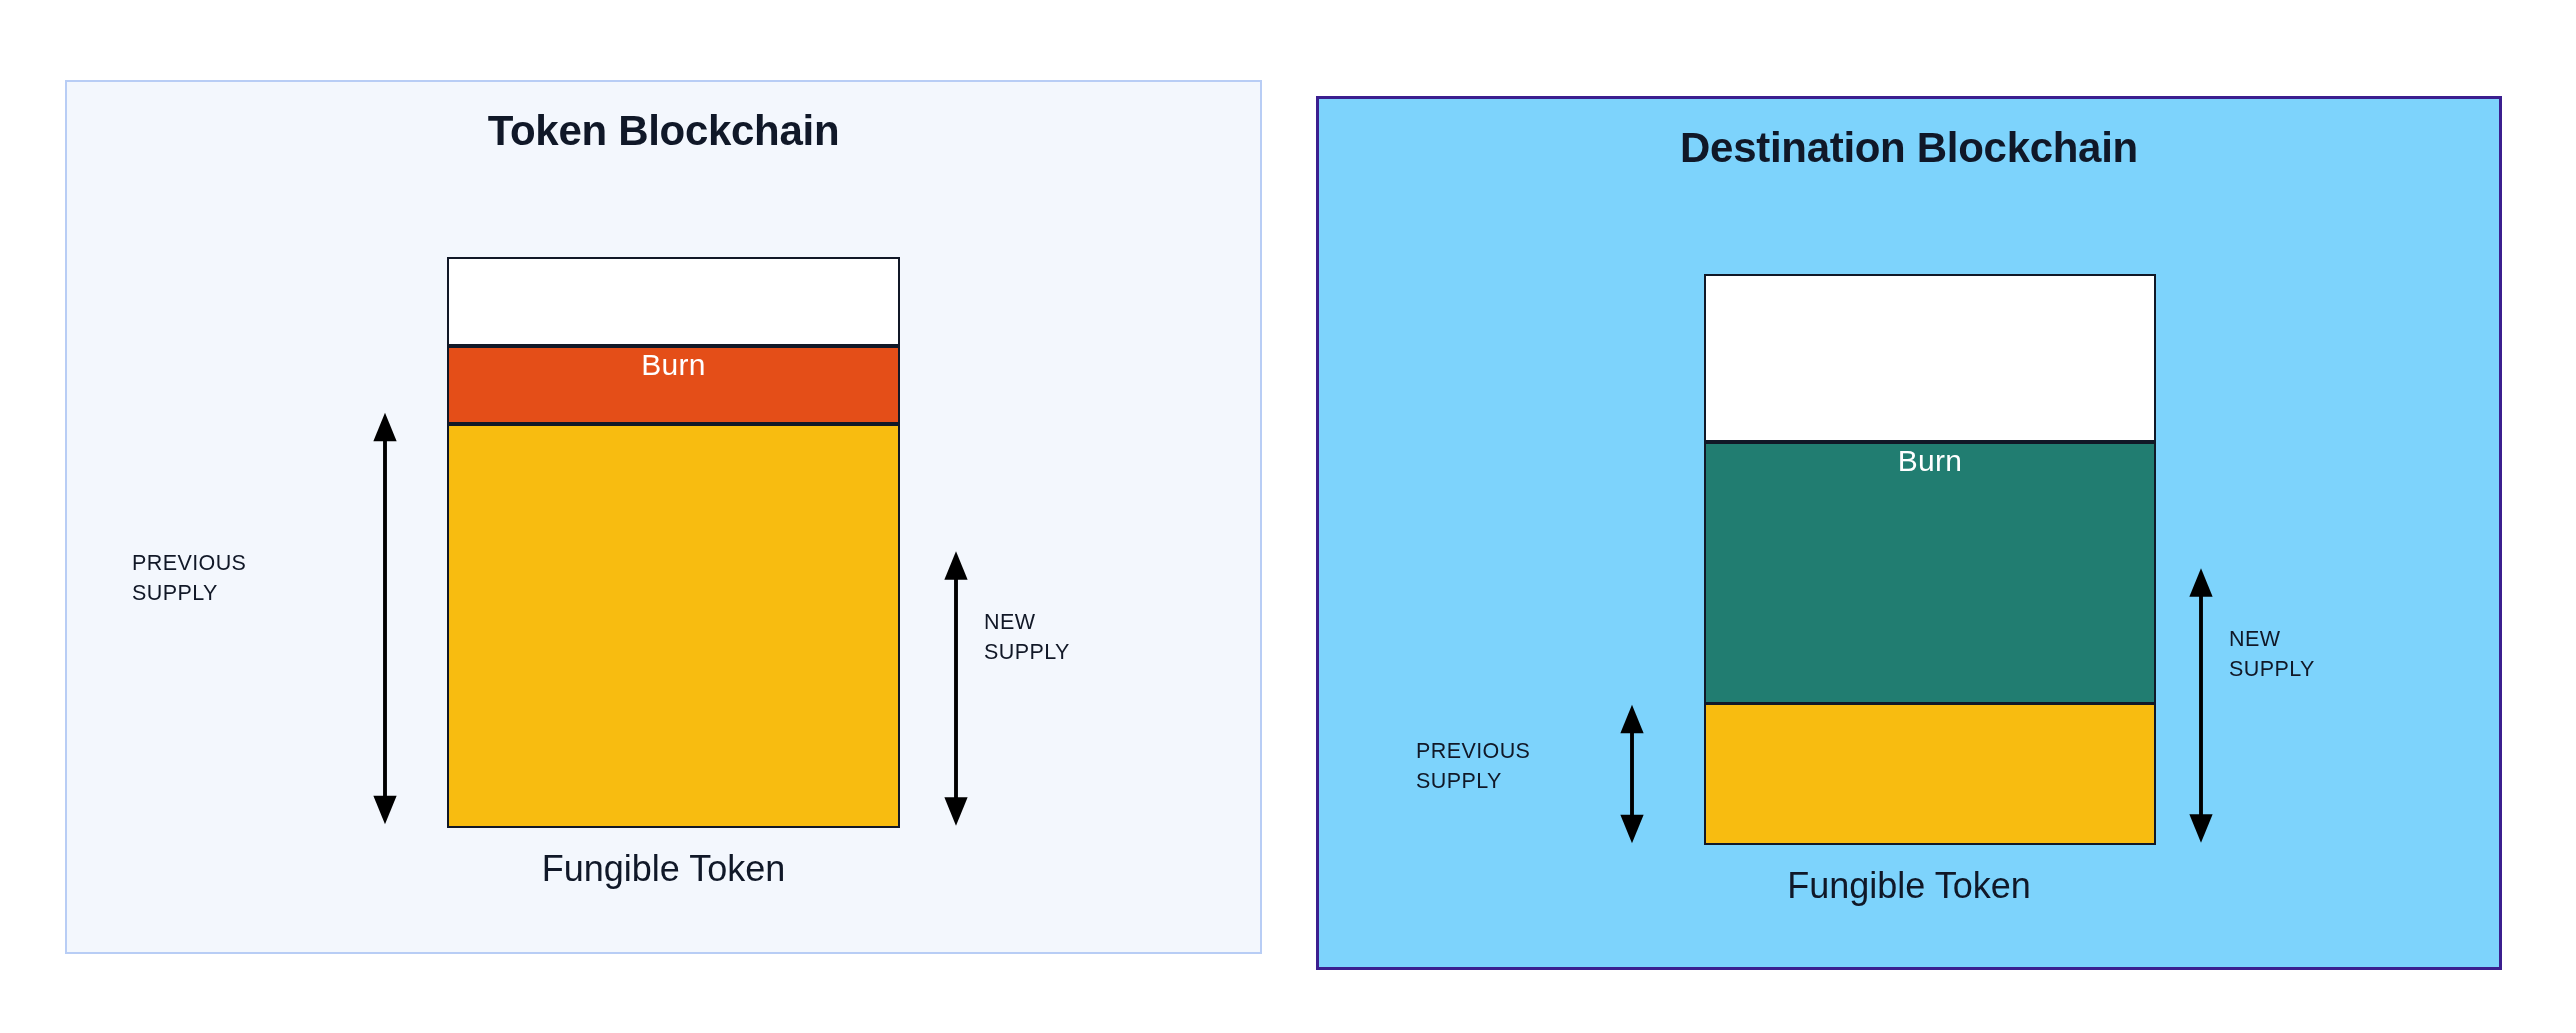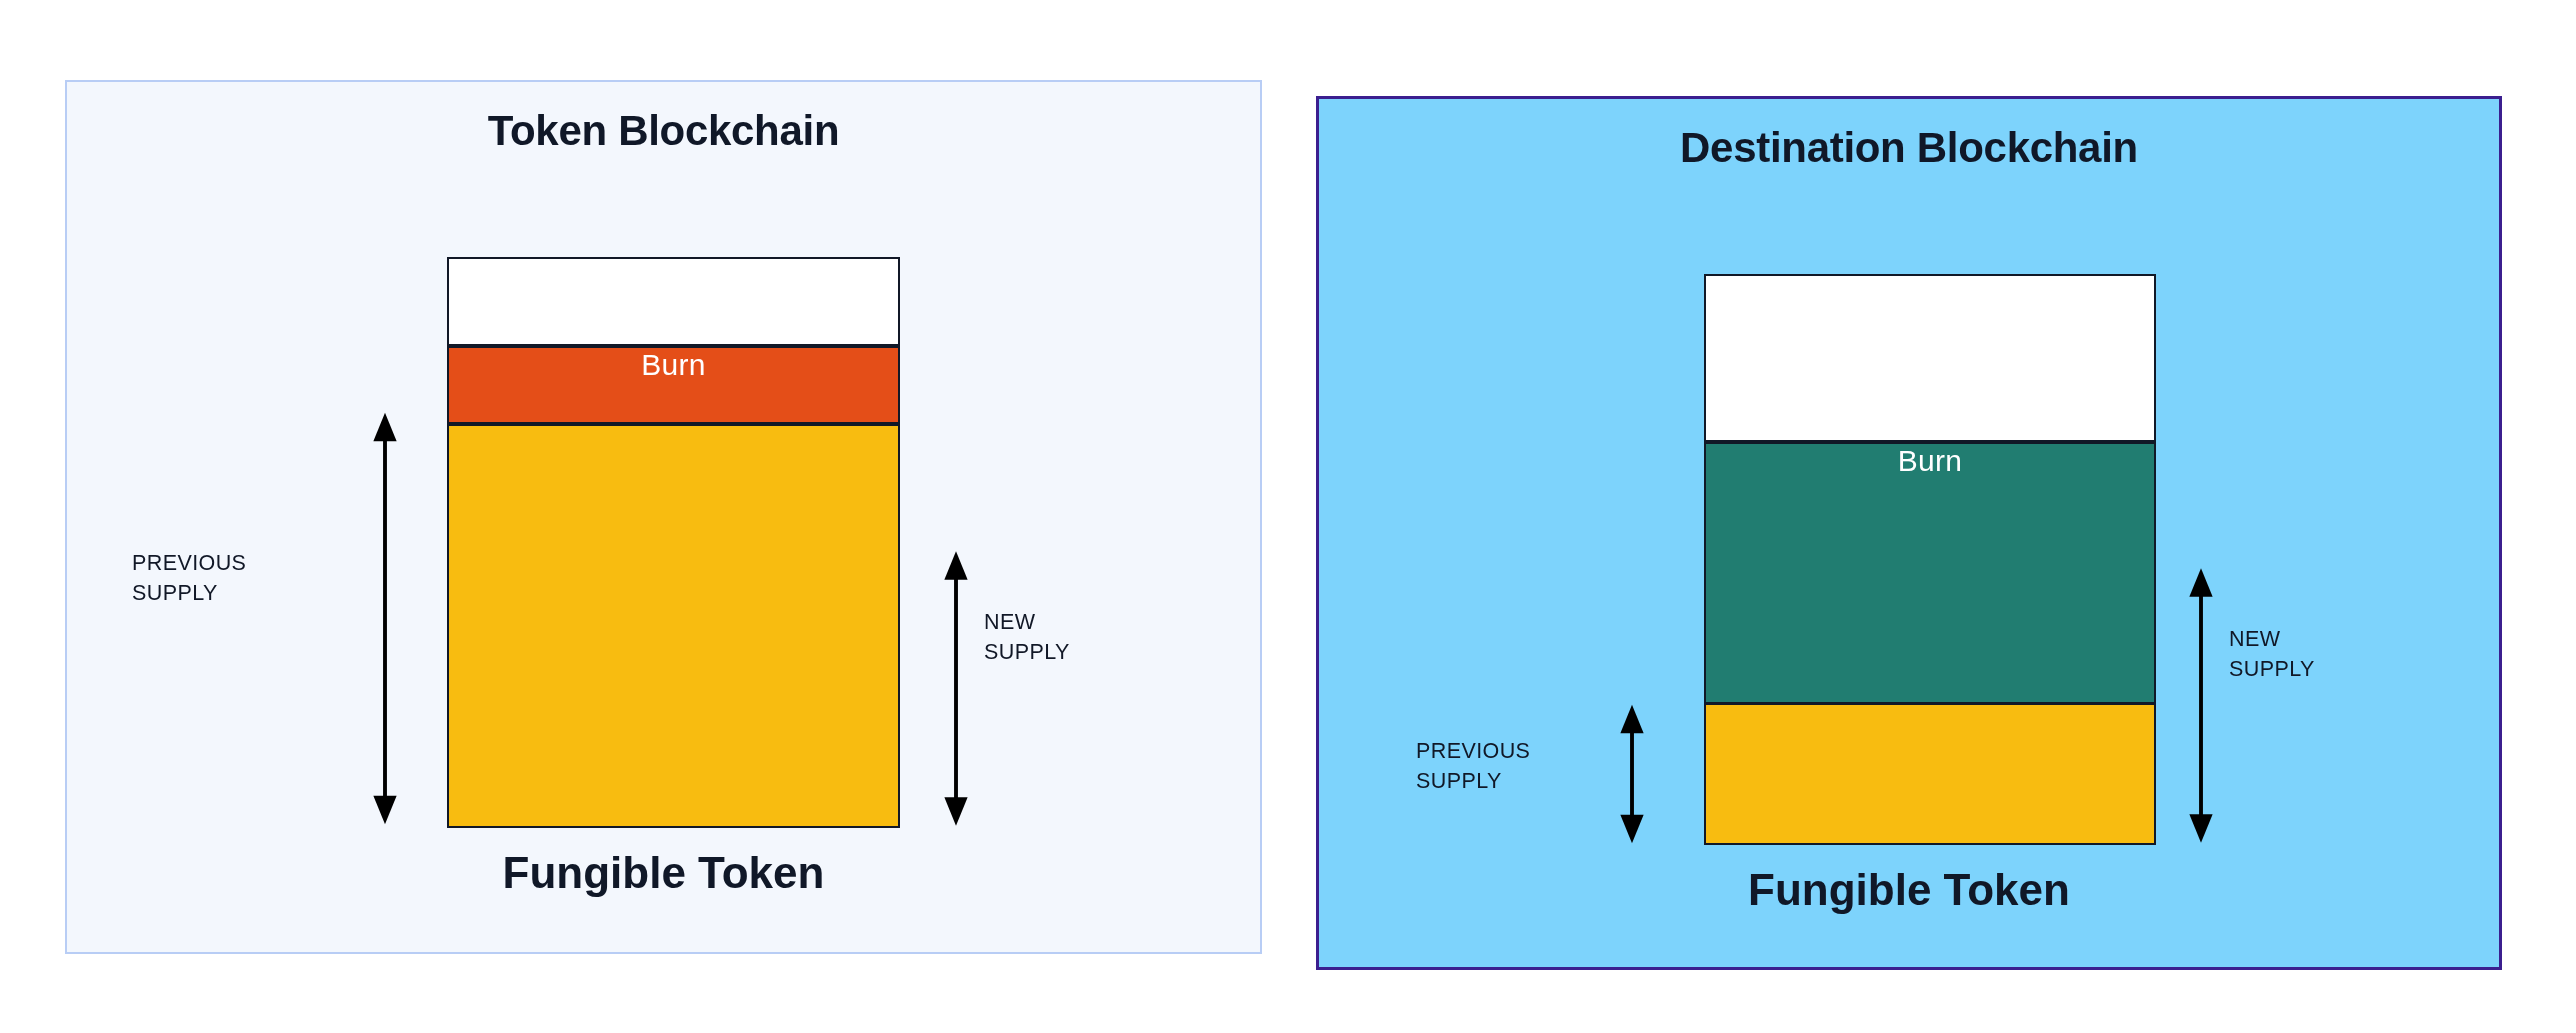--- a/index.html
+++ b/index.html
@@ -10,21 +10,21 @@
   #source-panel{left:65px;top:80px;width:1197px;height:874px;
                 background:#f3f7fd;border:2.6px solid #b8cdf5;}
   #destination-panel{left:1316px;top:96px;width:1186px;height:874px;
                 background:#7dd3fc;border:3.3px solid #3b1f8f;}
 
   .panel-title{position:absolute;top:25px;left:0;width:100%;text-align:center;
                font-size:42px;font-weight:700;color:#101828;
                font-stretch:condensed;letter-spacing:-0.3px;white-space:nowrap;}
 
   .panel-caption{position:absolute;left:0;width:100%;text-align:center;
-               font-size:44px;font-weight:700;color:#101828;white-space:nowrap;}
+               font-size:36px;font-weight:400;color:#101828;white-space:nowrap;}
 
   
   .token-bar{position:absolute;box-sizing:border-box;}
   .seg{position:absolute;left:0;width:100%;box-sizing:border-box;
        border:2px solid #111827;
        display:flex;align-items:flex-start;justify-content:center;}
   .seg-label{font-size:30px;color:#ffffff;font-weight:400;letter-spacing:0.3px;}
 
   
   .dim{position:absolute;}

